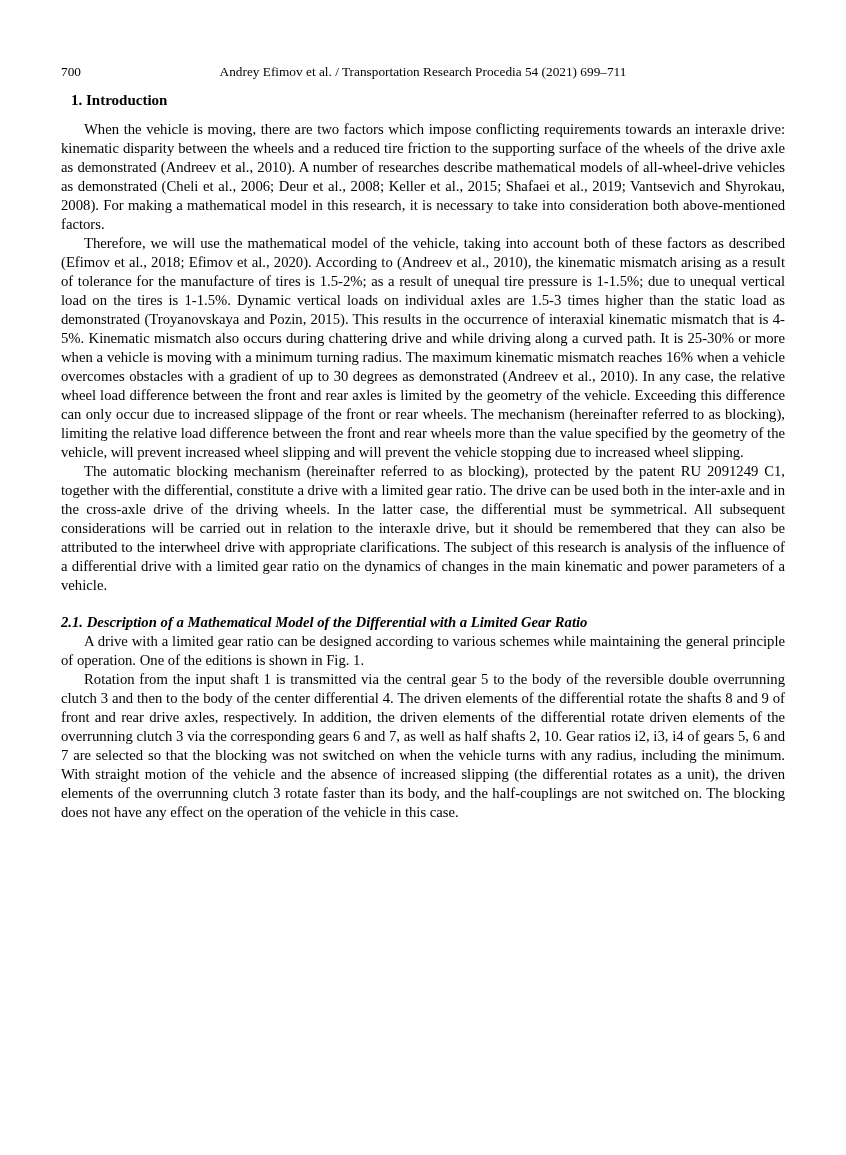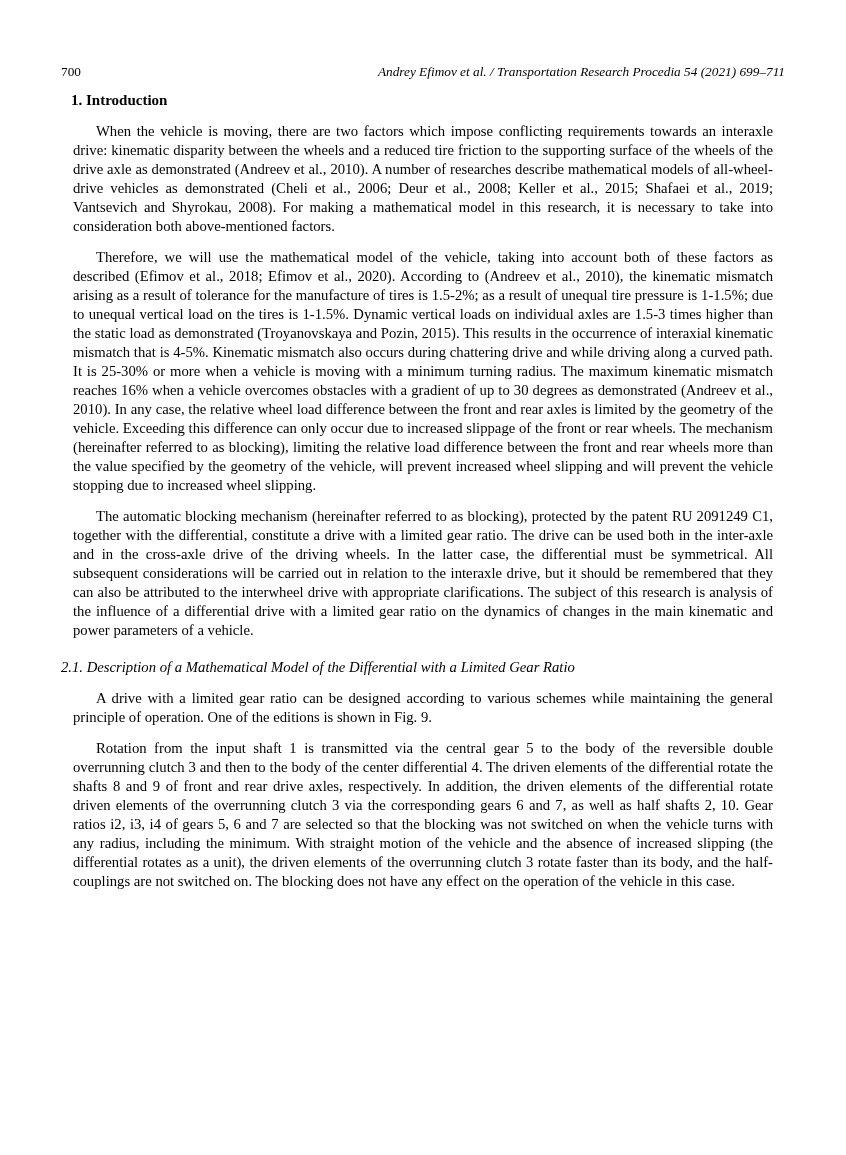--- a/index.html
+++ b/index.html
@@ -30,44 +30,43 @@
     line-height: 17px;
   }
   .page-number {
     position: absolute;
     left: 0;
     top: 63px;
     font-style: normal;
   }
   .running-title {
     display: block;
-    text-align: right;
-    font-style: italic;
+    text-align: center;
   }
   h1.section-heading {
     font-size: 15px;
     font-weight: bold;
     line-height: 19px;
     margin: 10px;
   }
   .h-intro    { margin-top: 34px; }
   .h-materials{ margin-top: 15px; }
   h2.subsection-heading {
     font-size: 14.7px;
-    font-weight: normal;
+    font-weight: bold;
     font-style: italic;
     line-height: 19px;
     margin: 18px 0 0 0;
   }
   p.body-paragraph {
     font-size: 14.7px;
     line-height: 19px;
     text-align: justify;
     text-indent: 23px;
-    margin: 12px;
+    margin: 0;
   }
   .p-first { margin-top: 12px; }
   .p-after-heading { margin-top: 23px; }
   .bottom-bar {
     position: absolute;
     left: 59px;
     top: 1141px;
     width: 145px;
     height: 14px;
     background: #4577c2;
@@ -89,20 +88,20 @@
 
     <p class="body-paragraph p-first">When the vehicle is moving, there are two factors which impose conflicting requirements towards an interaxle drive: kinematic disparity between the wheels and a reduced tire friction to the supporting surface of the wheels of the drive axle as demonstrated (Andreev et al., 2010). A number of researches describe mathematical models of all-wheel-drive vehicles as demonstrated (Cheli et al., 2006; Deur et al., 2008; Keller et al., 2015; Shafaei et al., 2019; Vantsevich and Shyrokau, 2008). For making a mathematical model in this research, it is necessary to take into consideration both above-mentioned factors.</p>
 
     <p class="body-paragraph">Therefore, we will use the mathematical model of the vehicle, taking into account both of these factors as described (Efimov et al., 2018; Efimov et al., 2020). According to (Andreev et al., 2010), the kinematic mismatch arising as a result of tolerance for the manufacture of tires is 1.5-2%; as a result of unequal tire pressure is 1-1.5%; due to unequal vertical load on the tires is 1-1.5%. Dynamic vertical loads on individual axles are 1.5-3 times higher than the static load as demonstrated (Troyanovskaya and Pozin, 2015). This results in the occurrence of interaxial kinematic mismatch that is 4-5%. Kinematic mismatch also occurs during chattering drive and while driving along a curved path. It is 25-30% or more when a vehicle is moving with a minimum turning radius. The maximum kinematic mismatch reaches 16% when a vehicle overcomes obstacles with a gradient of up to 30 degrees as demonstrated (Andreev et al., 2010). In any case, the relative wheel load difference between the front and rear axles is limited by the geometry of the vehicle. Exceeding this difference can only occur due to increased slippage of the front or rear wheels. The mechanism (hereinafter referred to as blocking), limiting the relative load difference between the front and rear wheels more than the value specified by the geometry of the vehicle, will prevent increased wheel slipping and will prevent the vehicle stopping due to increased wheel slipping.</p>
 
     <p class="body-paragraph">The automatic blocking mechanism (hereinafter referred to as blocking), protected by the patent RU 2091249 C1, together with the differential, constitute a drive with a limited gear ratio. The drive can be used both in the inter-axle and in the cross-axle drive of the driving wheels. In the latter case, the differential must be symmetrical. All subsequent considerations will be carried out in relation to the interaxle drive, but it should be remembered that they can also be attributed to the interwheel drive with appropriate clarifications. The subject of this research is analysis of the influence of a differential drive with a limited gear ratio on the dynamics of changes in the main kinematic and power parameters of a vehicle.</p>
 
 
     <h2 class="subsection-heading">2.1. Description of a Mathematical Model of the Differential with a Limited Gear Ratio</h2>
 
-    <p class="body-paragraph p-after-heading">A drive with a limited gear ratio can be designed according to various schemes while maintaining the general principle of operation. One of the editions is shown in Fig. 9.</p>
+    <p class="body-paragraph p-after-heading">A drive with a limited gear ratio can be designed according to various schemes while maintaining the general principle of operation. One of the editions is shown in Fig. 1.</p>
 
     <p class="body-paragraph">Rotation from the input shaft 1 is transmitted via the central gear 5 to the body of the reversible double overrunning clutch 3 and then to the body of the center differential 4. The driven elements of the differential rotate the shafts 8 and 9 of front and rear drive axles, respectively. In addition, the driven elements of the differential rotate driven elements of the overrunning clutch 3 via the corresponding gears 6 and 7, as well as half shafts 2, 10. Gear ratios i2, i3, i4 of gears 5, 6 and 7 are selected so that the blocking was not switched on when the vehicle turns with any radius, including the minimum. With straight motion of the vehicle and the absence of increased slipping (the differential rotates as a unit), the driven elements of the overrunning clutch 3 rotate faster than its body, and the half-couplings are not switched on. The blocking does not have any effect on the operation of the vehicle in this case.</p>
 
   </div>
 
   <div class="bottom-bar"></div>
 </div>
 
 </body></html>

